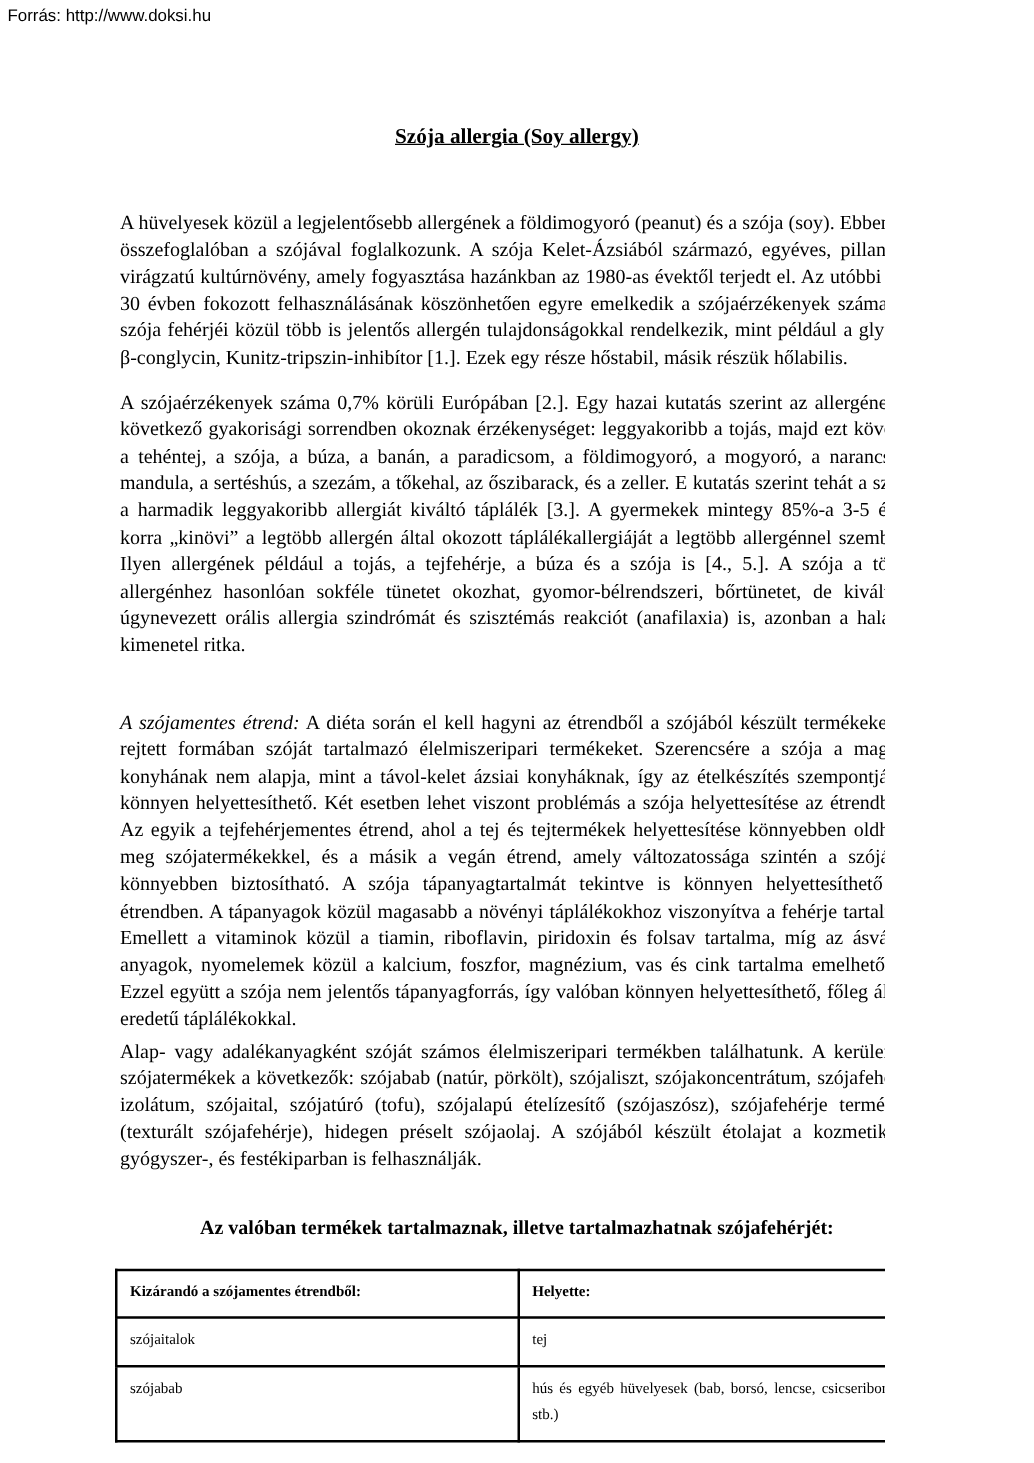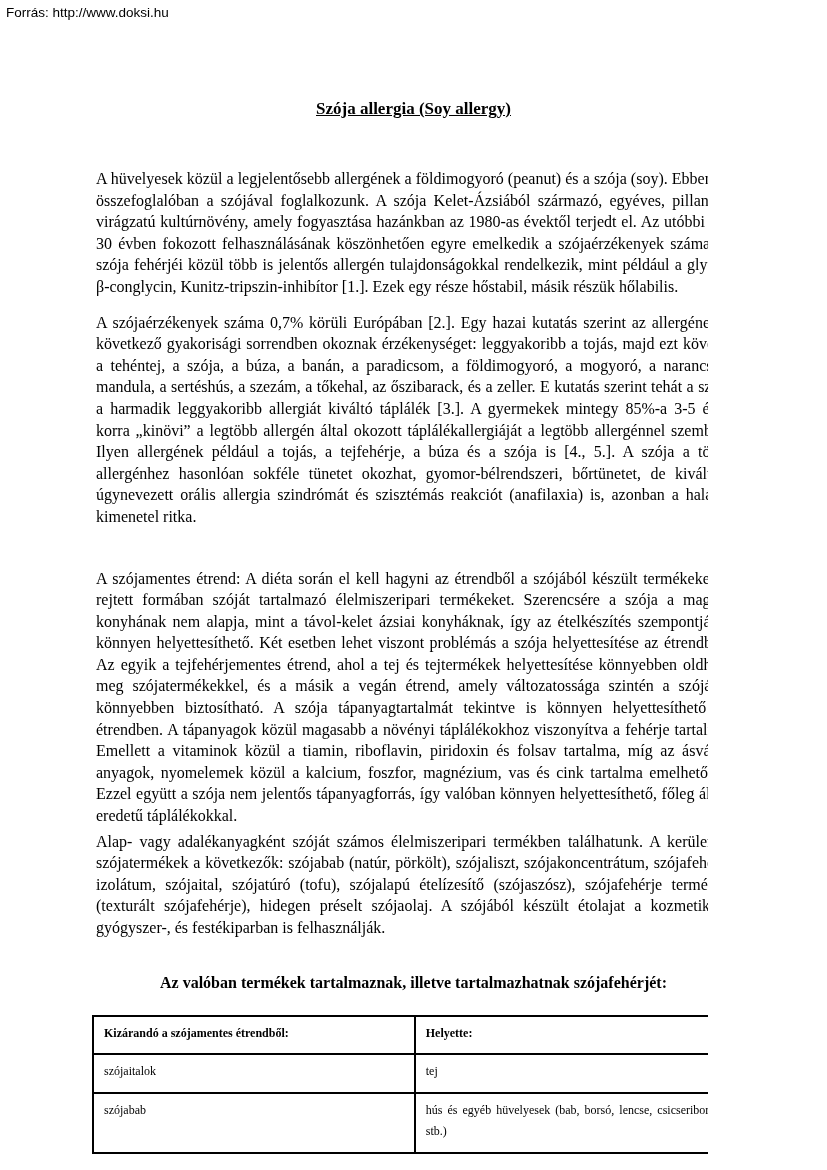--- a/index.html
+++ b/index.html
@@ -42,21 +42,21 @@
     font-family: "Liberation Serif", "DejaVu Serif", serif;
     font-size: 16px;
     line-height: 21.6px;
     text-align: justify;
     margin: 4px;
   }
   .para.p1 { margin-top: 49px; }
   .para.p2 { margin-top: 14px; }
   .para.p3 { margin-top: 40px; }
   .para.p4 { margin-top: 0; }
-  .lead-italic { }
+  .lead-italic { font-style: italic; }
   .table-heading {
     margin-top: 35px;
     text-align: center;
     font-family: "Liberation Serif", "DejaVu Serif", serif;
     font-size: 16px;
     font-weight: bold;
   }
   table.products {
     margin-top: 23px;
     width: 643px;

